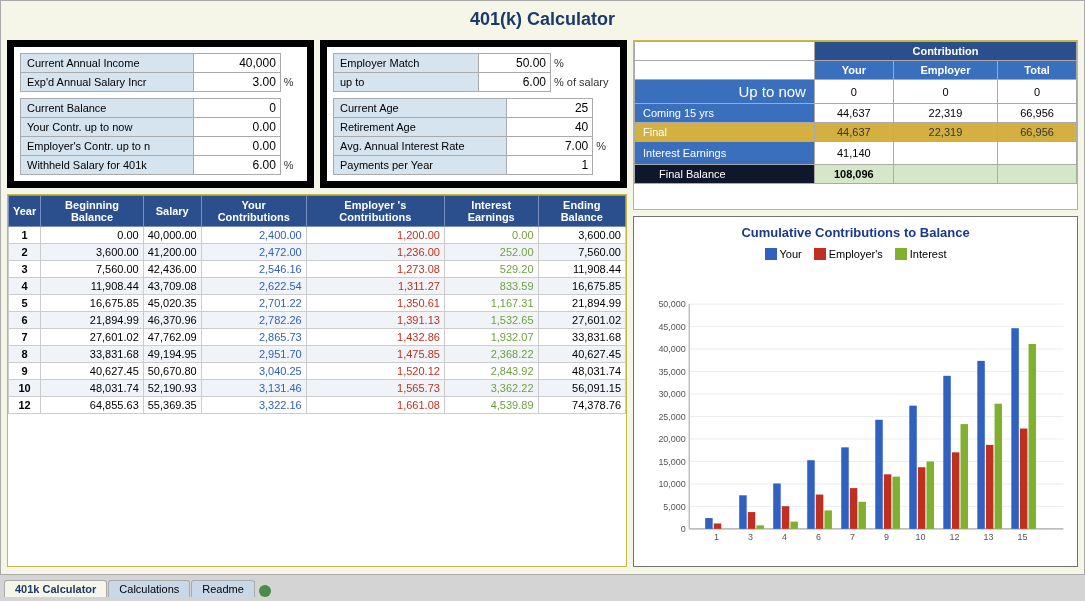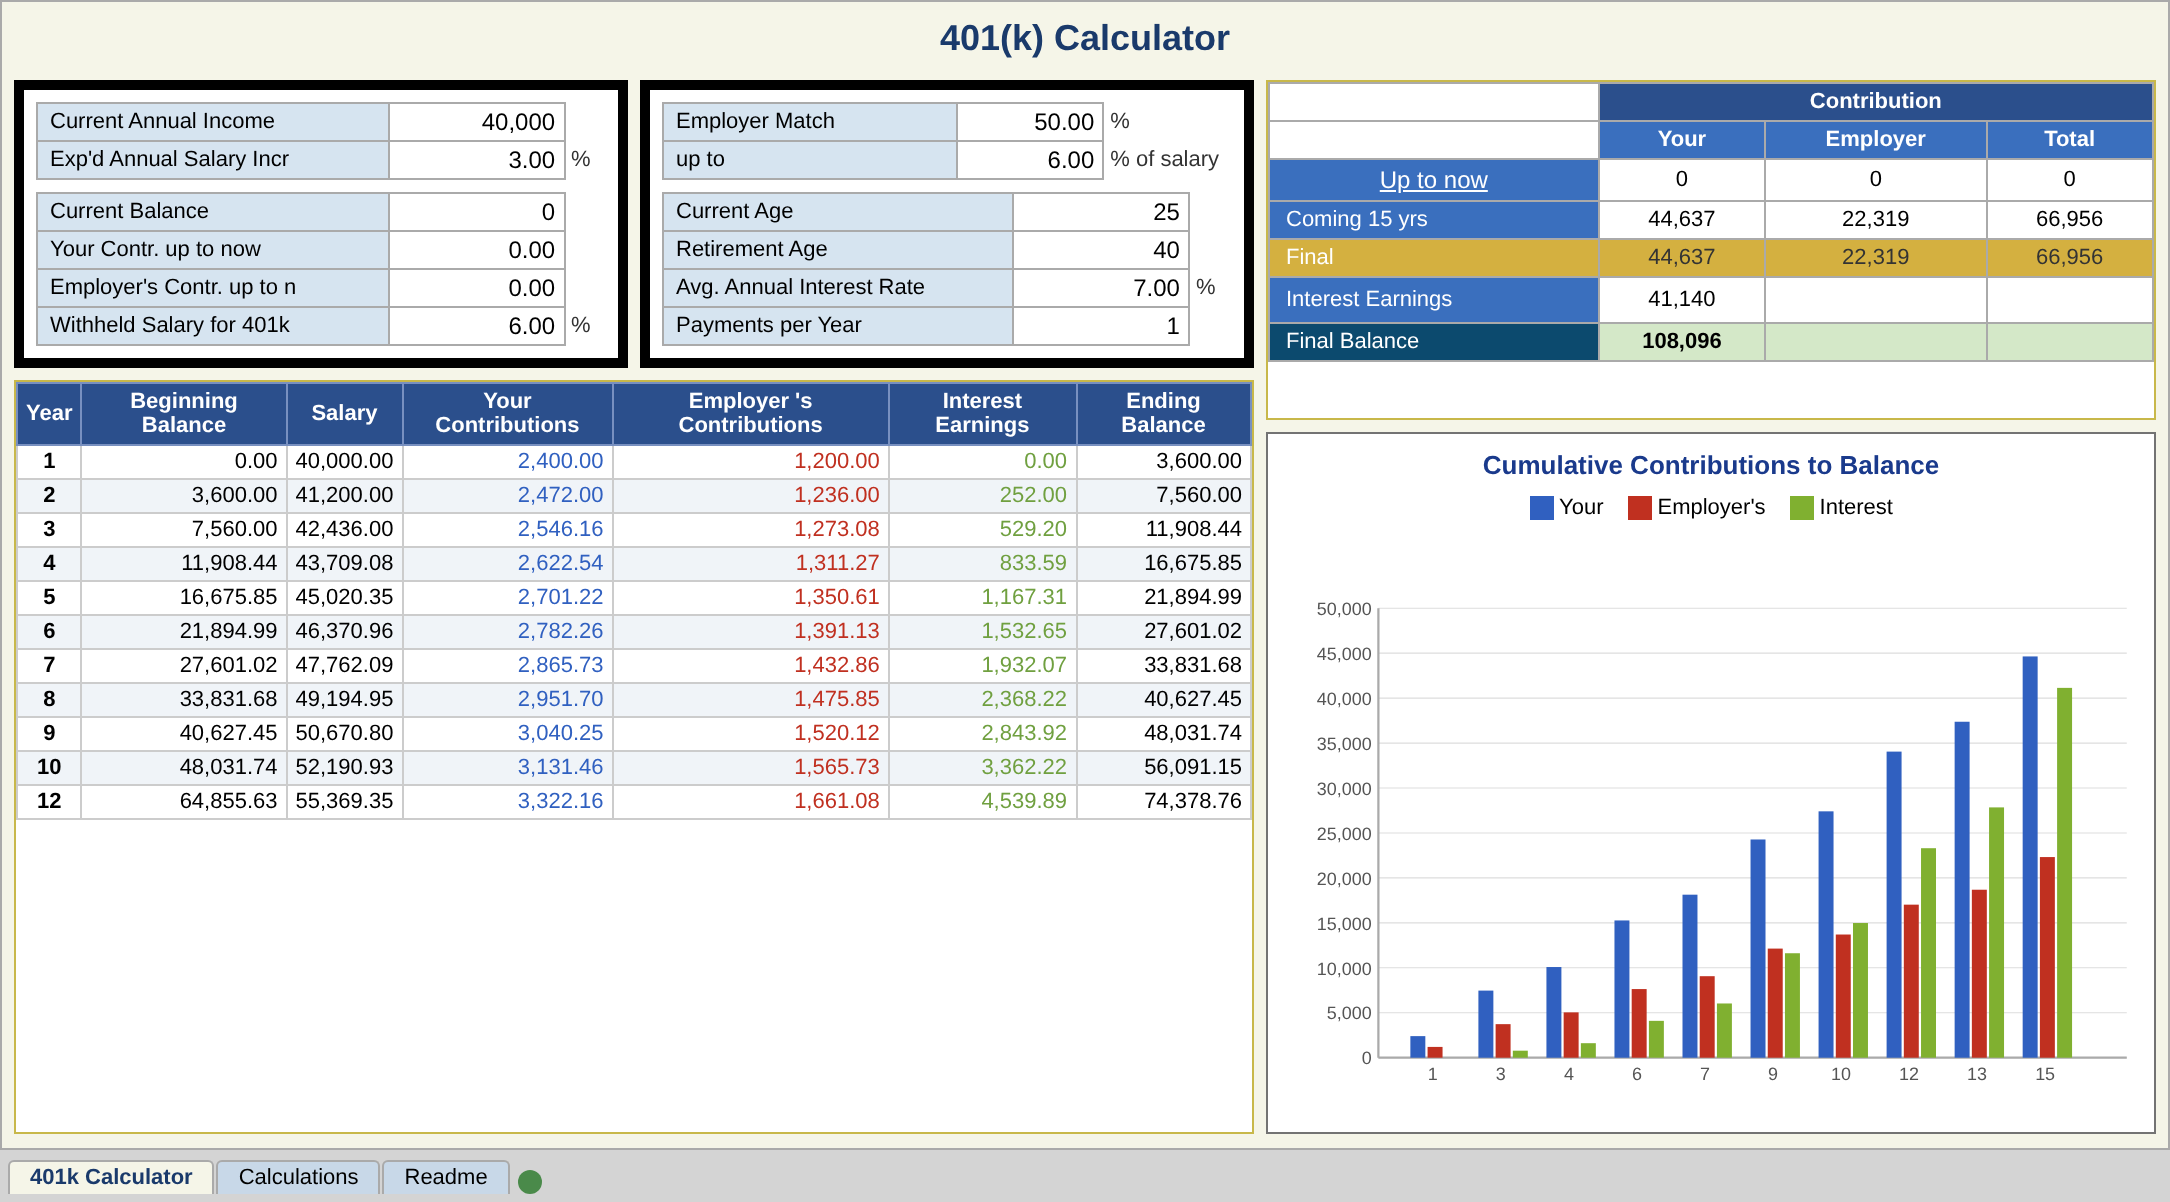--- a/index.html
+++ b/index.html
@@ -45,21 +45,21 @@
       gap: 6px;
       flex: 1;
     }
     
     .top-panels {
       display: flex;
       gap: 6px;
     }
     .panel {
       background: #fff;
-      border: 5px solid #000000;
+      border: 7px solid #000000;
       padding: 6px;
     }
     .input-panel {
       flex: 1;
     }
     .input-table {
       border-collapse: collapse;
       width: 100%;
     }
     .input-table td {
@@ -418,21 +418,21 @@
             </tr>
             <tr>
               <th style="background:#fff;border:1px solid #aaa;"></th>
               <th class="col-header">Your</th>
               <th class="col-header">Employer</th>
               <th class="col-header">Total</th>
             </tr>
           </thead>
           <tbody id="contrib-body">
               <tr>
-                <td style="background: rgb(58, 111, 190); color: rgb(255, 255, 255); border: 1px solid rgb(170, 170, 170); padding: 3px 8px; text-align: center; font-size: 12px; text-decoration: underline;">Up to now</td>
+                <td style="background: rgb(58, 111, 190); color: rgb(255, 255, 255); border: 1px solid rgb(170, 170, 170); padding: 3px 8px; text-align: right; font-size: 15px;">Up to now</td>
                 <td style="border: 1px solid rgb(170, 170, 170); padding: 3px 8px; text-align: center; font-size: 11px; background: rgb(255, 255, 255);">0</td>
                 <td style="border: 1px solid rgb(170, 170, 170); padding: 3px 8px; text-align: center; font-size: 11px; background: rgb(255, 255, 255);">0</td>
                 <td style="border: 1px solid rgb(170, 170, 170); padding: 3px 8px; text-align: center; font-size: 11px; background: rgb(255, 255, 255);">0</td>
               </tr>
               <tr>
                 <td style="background: rgb(58, 111, 190); color: rgb(255, 255, 255); border: 1px solid rgb(170, 170, 170); padding: 3px 8px; text-align: left; font-size: 11px;">Coming 15 yrs</td>
                 <td style="border: 1px solid rgb(170, 170, 170); padding: 3px 8px; text-align: center; font-size: 11px; background: rgb(255, 255, 255);">44,637</td>
                 <td style="border: 1px solid rgb(170, 170, 170); padding: 3px 8px; text-align: center; font-size: 11px; background: rgb(255, 255, 255);">22,319</td>
                 <td style="border: 1px solid rgb(170, 170, 170); padding: 3px 8px; text-align: center; font-size: 11px; background: rgb(255, 255, 255);">66,956</td>
               </tr>
@@ -442,21 +442,21 @@
                 <td style="border: 1px solid rgb(170, 170, 170); padding: 3px 8px; text-align: center; font-size: 11px; background: rgb(212, 176, 64); color: rgb(51, 51, 51);">22,319</td>
                 <td style="border: 1px solid rgb(170, 170, 170); padding: 3px 8px; text-align: center; font-size: 11px; background: rgb(212, 176, 64); color: rgb(51, 51, 51);">66,956</td>
               </tr>
               <tr>
                 <td style="background: rgb(58, 111, 190); color: rgb(255, 255, 255); border: 1px solid rgb(170, 170, 170); padding: 3px 8px; text-align: left; font-size: 11px;">Interest Earnings</td>
                 <td style="border: 1px solid rgb(170, 170, 170); padding: 5px 8px; text-align: center; font-size: 11px; background: rgb(255, 255, 255);">41,140</td>
                 <td style="border: 1px solid rgb(170, 170, 170); padding: 3px 8px; text-align: center; font-size: 11px; background: rgb(255, 255, 255);"></td>
                 <td style="border: 1px solid rgb(170, 170, 170); padding: 3px 8px; text-align: center; font-size: 11px; background: rgb(255, 255, 255);"></td>
               </tr>
               <tr>
-                <td style="background: #0c4a6e; color: rgb(255, 255, 255); border: 1px solid rgb(170, 170, 170); padding: 3px 8px; text-align: left; font-size: 11px;">Final Balance</td>
+                <td style="background: #0f172a; color: rgb(255, 255, 255); border: 1px solid rgb(170, 170, 170); padding: 3px 24px; text-align: left; font-size: 11px;">Final Balance</td>
                 <td style="border: 1px solid rgb(170, 170, 170); padding: 3px 0; text-align: center; font-size: 11px; background: rgb(212, 232, 200); font-weight: bold;">108,096</td>
                 <td style="border: 1px solid rgb(170, 170, 170); padding: 3px 8px; text-align: center; font-size: 11px; background: rgb(212, 232, 200); font-weight: bold;"></td>
                 <td style="border: 1px solid rgb(170, 170, 170); padding: 3px 8px; text-align: center; font-size: 11px; background: rgb(212, 232, 200); font-weight: bold;"></td>
               </tr>
             </tbody>
         </table>
       </div>
 
       <div class="chart-panel">
         <div class="chart-title">Cumulative Contributions to Balance</div>

